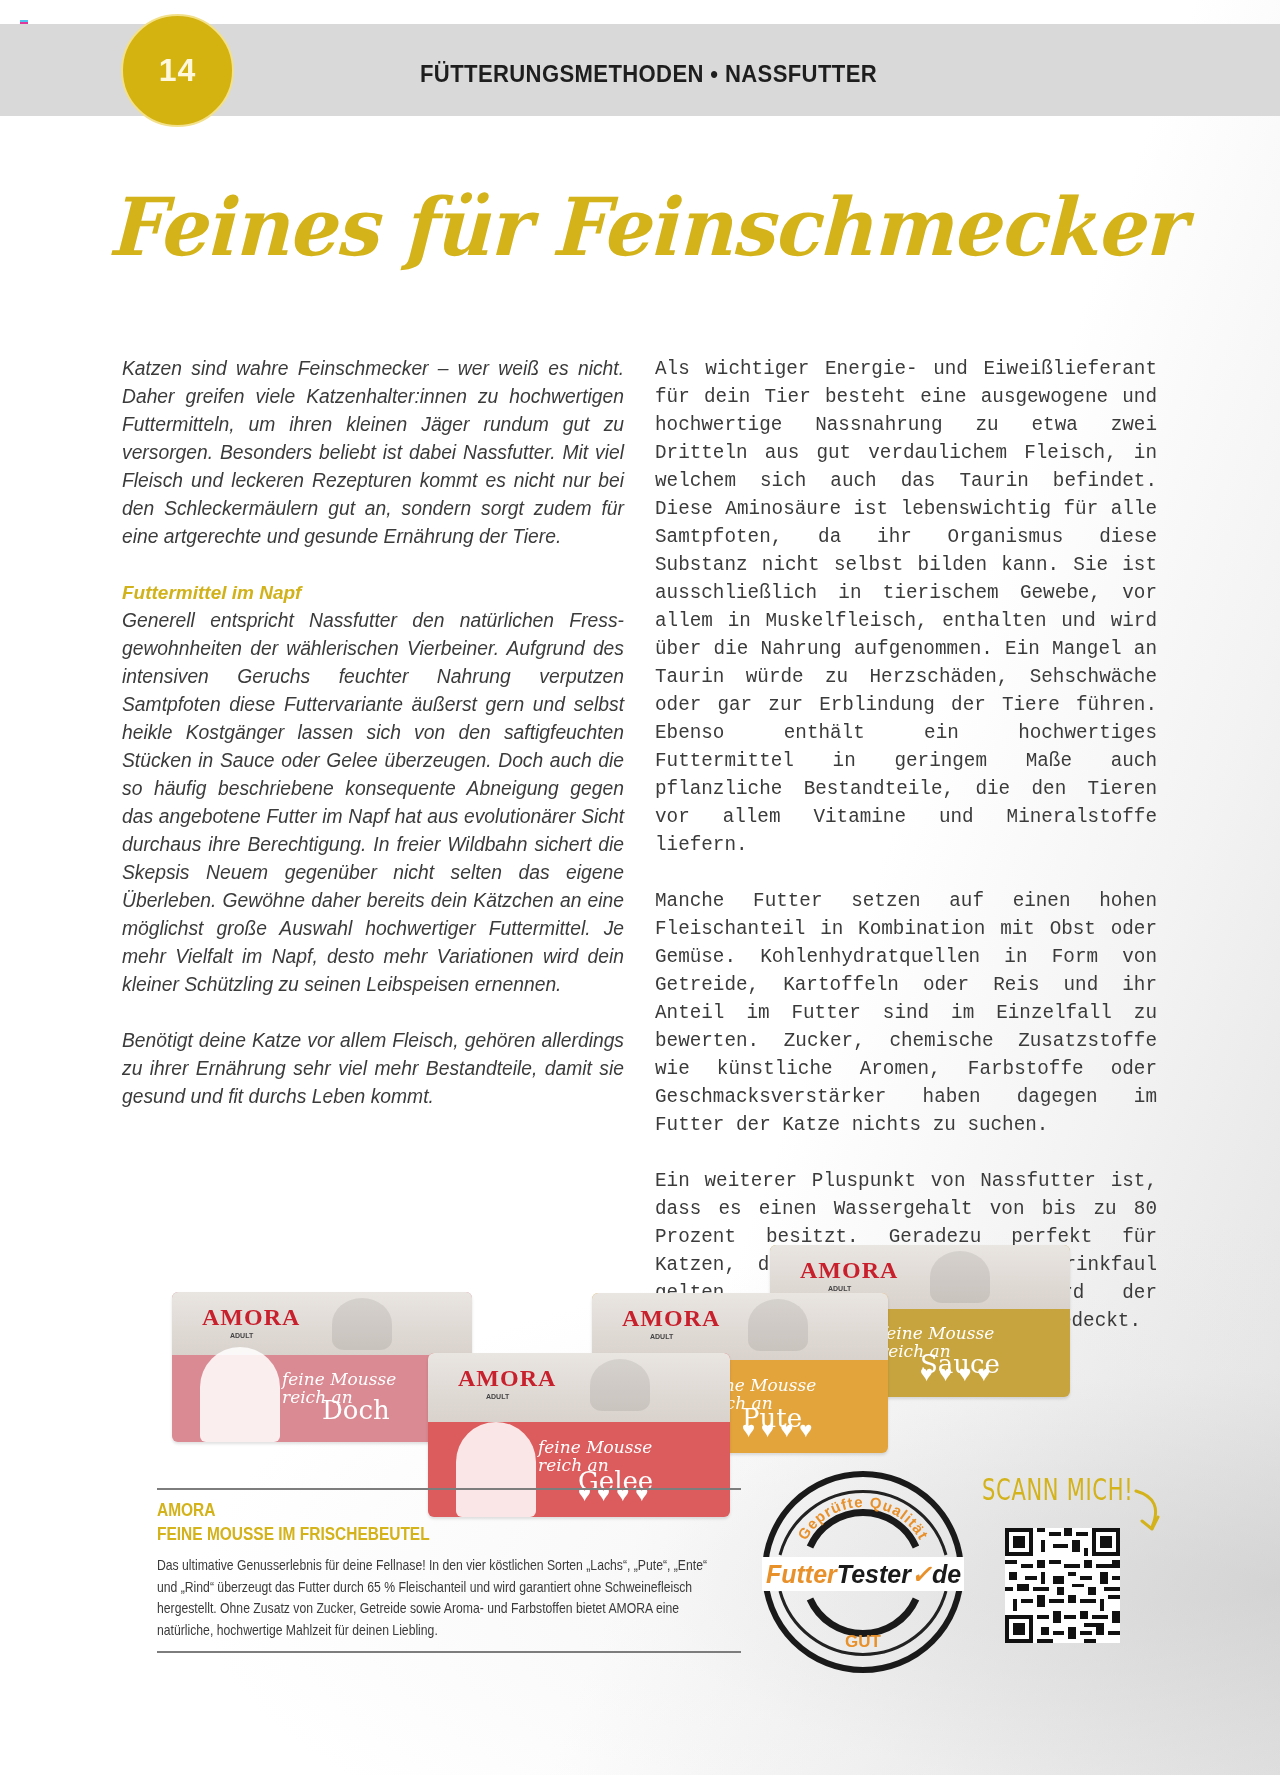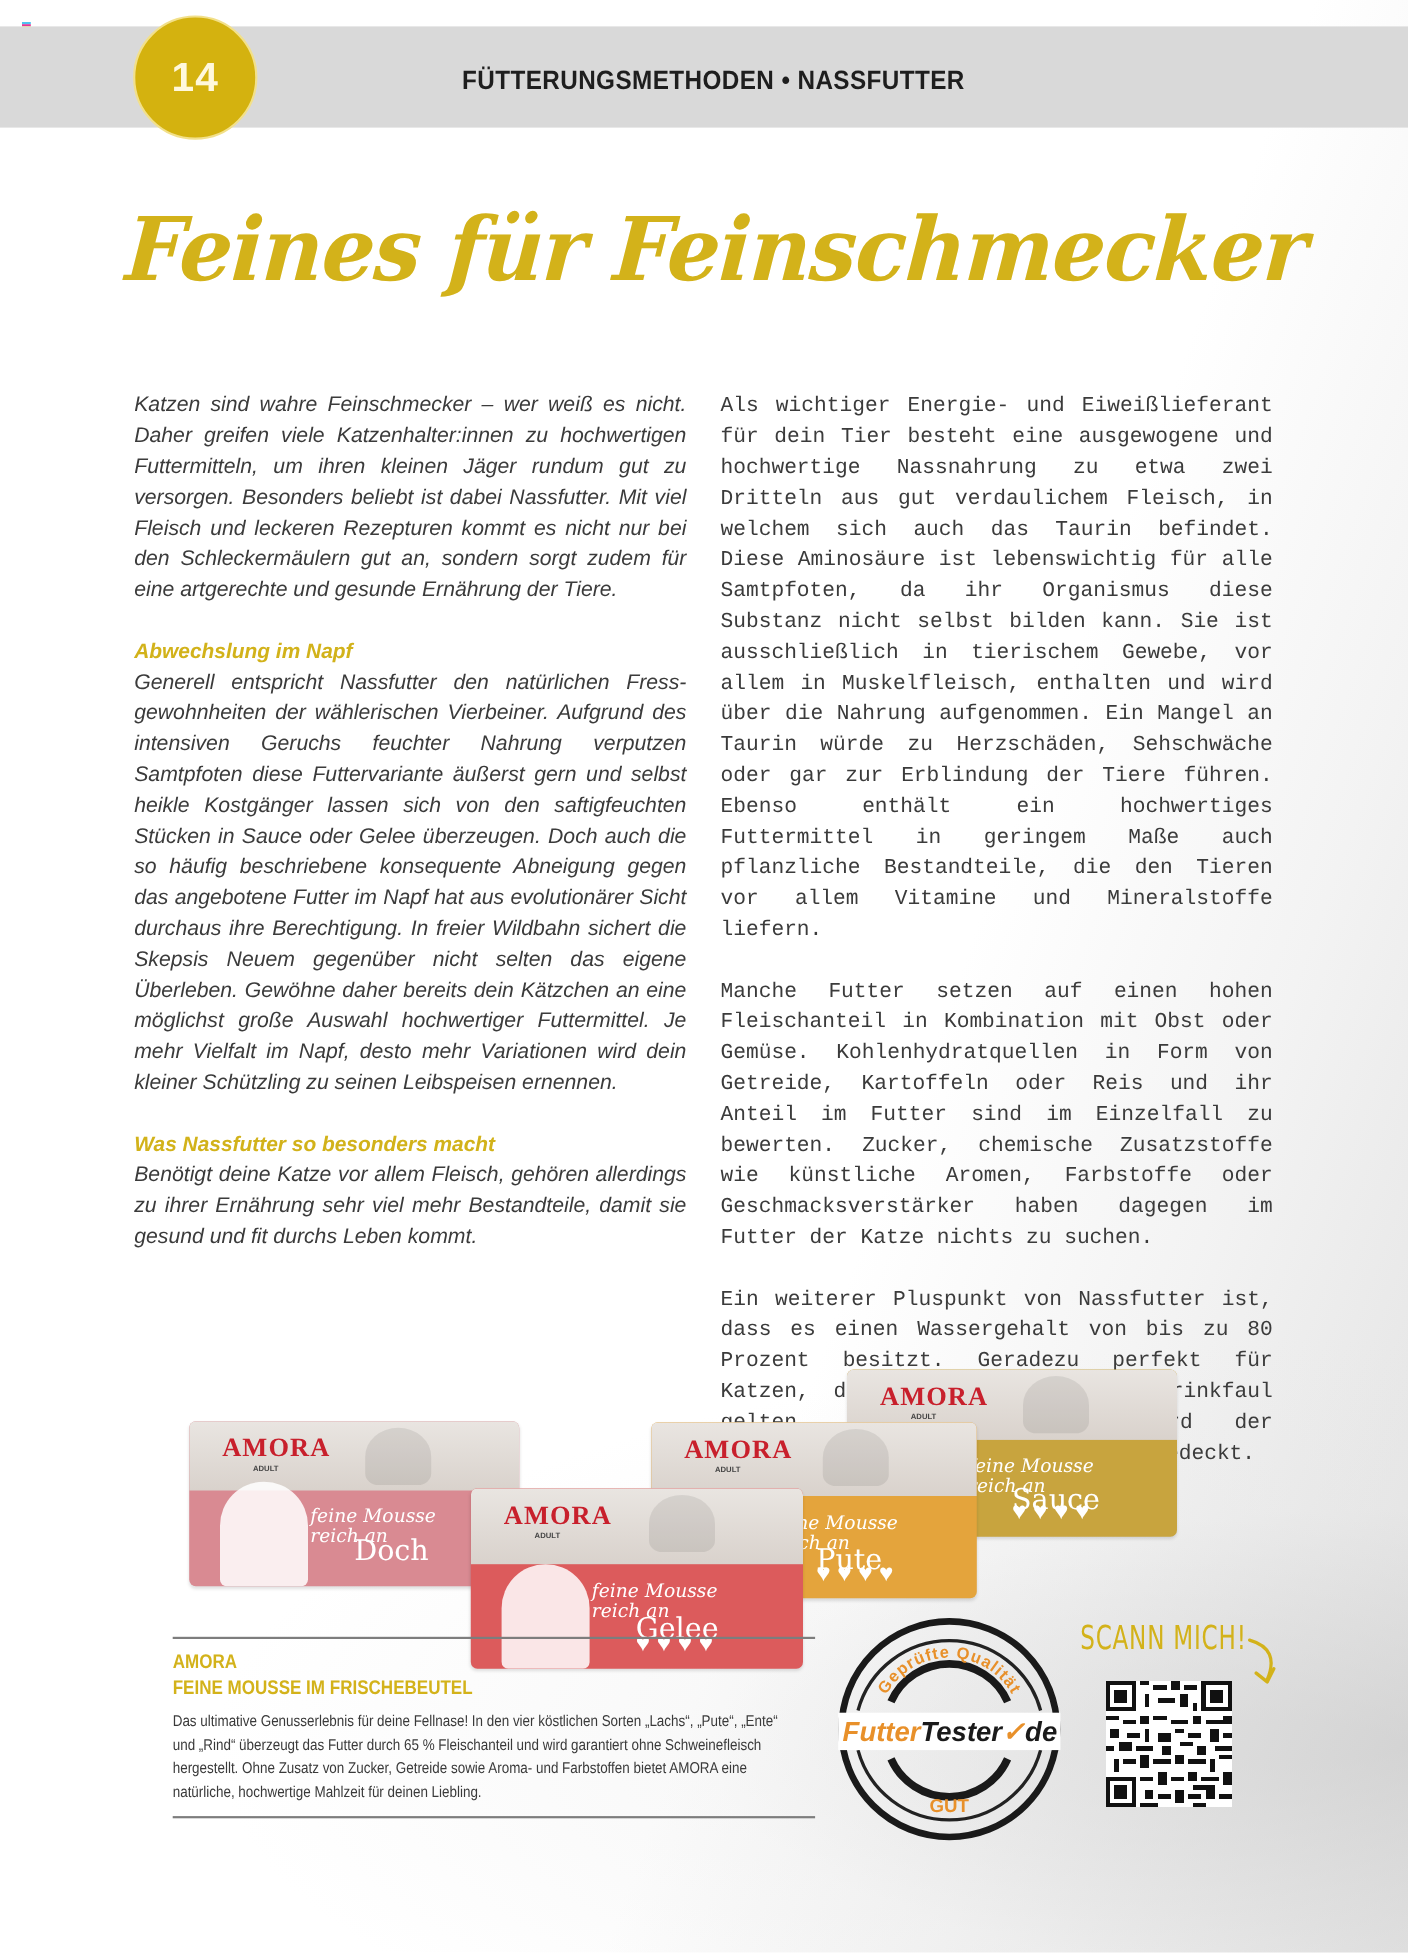--- a/index.html
+++ b/index.html
@@ -25,21 +25,21 @@
   .header-band {
     position: absolute; left: 0; top: 24px; width: 1280px; height: 92px;
     background: #d9d9d9;
   }
   .page-number {
     position: absolute; left: 121px; top: 14px; width: 113px; height: 113px;
     border-radius: 50%;
     background: #d4b20f;
     border: 2px solid #f2e08a;
     color: #fff8dc;
-    font-size: 37px; font-weight: 700;
+    font-size: 32px; font-weight: 700;
     display: flex; align-items: center; justify-content: center;
     letter-spacing: 1px;
   }
   .section-title {
     position: absolute; left: 420px; top: 60px;
     font-family: "Liberation Sans", sans-serif;
     font-weight: 700; font-size: 24px; color: #1e1e1e;
     letter-spacing: 0.4px;
     transform: scaleX(0.92); transform-origin: left center;
   }
@@ -160,25 +160,24 @@
 
 <div class="header-band"></div>
 <div class="page-number">14</div>
 <div class="section-title">FÜTTERUNGSMETHODEN • NASSFUTTER</div>
 
 <h1 class="main-heading">Feines für Feinschmecker</h1>
 
 <div class="col col-left">
   <p>Katzen sind wahre Feinschmecker – wer weiß es nicht. Daher greifen viele Katzenhalter:innen zu hoch­wertigen Futtermitteln, um ihren kleinen Jäger rund­um gut zu versorgen. Besonders beliebt ist dabei Nassfutter. Mit viel Fleisch und leckeren Rezepturen kommt es nicht nur bei den Schleckermäulern gut an, sondern sorgt zudem für eine artgerechte und gesunde Ernährung der Tiere.</p>
   <p>
-    <span class="subhead">Abwechslung im Napf</span>
+    <span class="subhead">Futtermittel im Napf</span>
     <span>Generell entspricht Nassfutter den natürlichen Fress­gewohnheiten der wählerischen Vierbeiner. Aufgrund des intensiven Geruchs feuchter Nahrung verputzen Samtpfoten diese Futtervariante äußerst gern und selbst heikle Kostgänger lassen sich von den saftig­feuchten Stücken in Sauce oder Gelee überzeugen. Doch auch die so häufig beschriebene konsequente Abneigung gegen das angebotene Futter im Napf hat aus evolutionärer Sicht durchaus ihre Berechtigung. In freier Wildbahn sichert die Skepsis Neuem gegenüber nicht selten das eigene Überleben. Gewöhne daher be­reits dein Kätzchen an eine möglichst große Auswahl hochwertiger Futtermittel. Je mehr Vielfalt im Napf, desto mehr Variationen wird dein kleiner Schützling zu seinen Leibspeisen ernennen.</span>
   </p>
   <p>
-    <span class="subhead">Was Nassfutter so besonders macht</span>
     <span>Benötigt deine Katze vor allem Fleisch, gehören aller­dings zu ihrer Ernährung sehr viel mehr Bestandteile, damit sie gesund und fit durchs Leben kommt.</span>
   </p>
 </div>
 
 <div class="col col-right">
   <p>Als wichtiger Energie- und Eiweißlieferant für dein Tier besteht eine ausgewogene und hochwertige Nass­nahrung zu etwa zwei Dritteln aus gut verdaulichem Fleisch, in welchem sich auch das Taurin befindet. Diese Aminosäure ist lebenswichtig für alle Samtpfoten, da ihr Organismus diese Substanz nicht selbst bilden kann. Sie ist ausschließlich in tierischem Gewebe, vor allem in Muskelfleisch, enthalten und wird über die Nahrung aufgenommen. Ein Mangel an Taurin würde zu Herzschäden, Sehschwäche oder gar zur Erblindung der Tiere führen. Ebenso enthält ein hochwertiges Futtermittel in geringem Maße auch pflanzliche Be­standteile, die den Tieren vor allem Vitamine und Mineralstoffe liefern.</p>
   <p>Manche Futter setzen auf einen hohen Fleischanteil in Kombination mit Obst oder Gemüse. Kohlenhydrat­quellen in Form von Getreide, Kartoffeln oder Reis und ihr Anteil im Futter sind im Einzelfall zu bewerten. Zucker, chemische Zusatzstoffe wie künstliche Aromen, Farb­stoffe oder Geschmacksverstärker haben dagegen im Futter der Katze nichts zu suchen.</p>
   <p>Ein weiterer Pluspunkt von Nassfutter ist, dass es einen Wassergehalt von bis zu 80 Prozent besitzt. Geradezu perfekt für Katzen, die generell als eher trink­faul gelten. Auf diese Weise wird der Flüssigkeits­bedarf zugleich ideal gedeckt.</p>
 </div>
 

